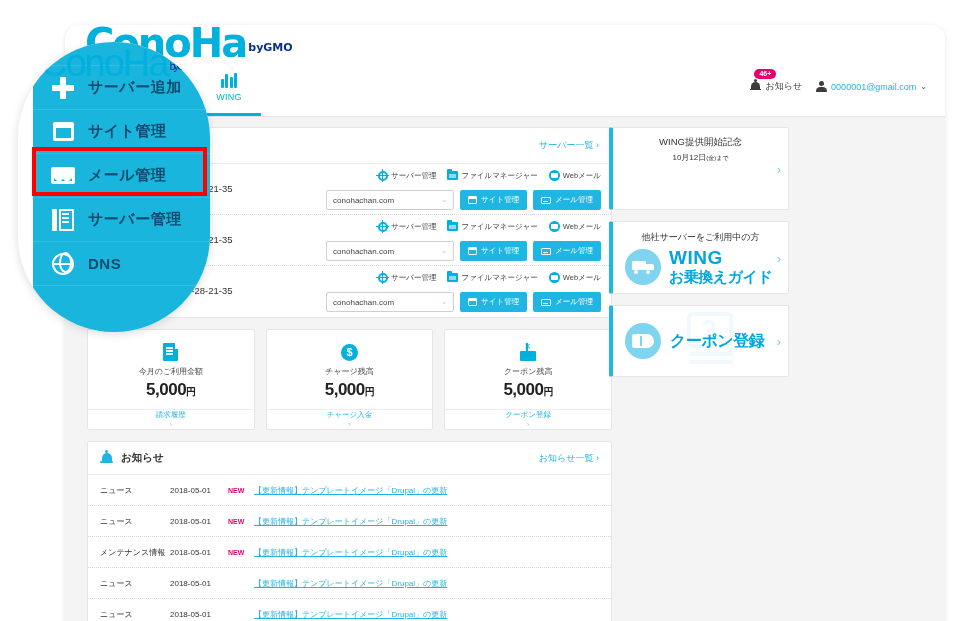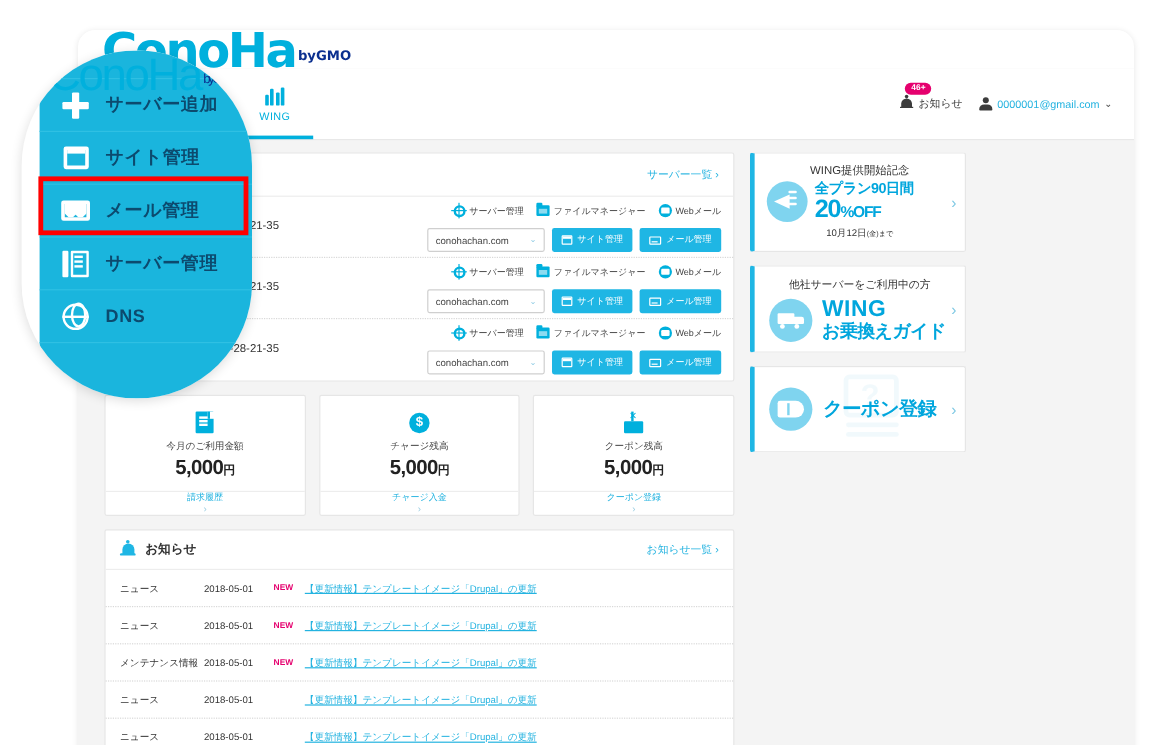--- a/index.html
+++ b/index.html
@@ -109,21 +109,21 @@
   }
   .acct-mail { font-size: 9px; color: #24b3e0; }
   .caret-sm { font-size: 8px; color: #555; }
 
   
   .content {
     position: absolute; left: 0; top: 92px; right: 0; bottom: 0;
     background: #f4f4f4;
   }
   .main-col { position: absolute; left: 22px; top: 10px; width: 525px; }
-  .side-col { position: absolute; left: 560px; top: 10px; width: 180px; }
+  .side-col { position: absolute; left: 544px; top: 10px; width: 180px; }
 
   
   .panel {
     background: #fff; border: 1px solid #e6e6e6; border-radius: 2px;
   }
   .panel-head {
     height: 36px; display: flex; align-items: center; justify-content: space-between;
     padding: 0 12px; border-bottom: 1px solid #ededed;
   }
   .panel-title { font-size: 11px; font-weight: bold; color: #333; }
@@ -169,21 +169,21 @@
   }
   .webmail::before {
     content: ""; position: absolute; left: 2px; top: 3px;
     width: 7px; height: 5px; background: #fff; border-radius: 1px;
   }
   .srv-actions {
     position: absolute; right: 10px; top: 26px;
     display: flex; align-items: center; gap: 6px;
   }
   .srv-select {
-    width: 98px; height: 20px; border: 1px solid #cfcfcf; background: #fff;
+    width: 128px; height: 20px; border: 1px solid #cfcfcf; background: #fff;
     border-radius: 2px; display: flex; align-items: center;
     justify-content: space-between; padding: 0 6px; cursor: pointer;
   }
   .srv-select span { font-size: 8px; color: #444; }
   .srv-select .caret { font-size: 7px; color: #8ecbe4; }
   .btn-cyan {
     height: 20px; background: #1fb6e4; border-radius: 2px; color: #fff;
     display: flex; align-items: center; gap: 4px; padding: 0 8px; cursor: pointer;
   }
   .btn-cyan .blab { font-size: 7.5px; }
@@ -735,29 +735,20 @@
               <div class="nw-new"></div>
               <div class="nw-link">【更新情報】テンプレートイメージ「Drupal」の更新</div>
             </div>
           </div>
         </div>
 
         <div class="side-col">
 
           <div class="banner bn1">
             <div class="bn1-top">WING提供開始記念</div>
-            <div class="bn1-main">
-              <div class="megaphone"></div>
-              <div class="bn1-txt">
-                <div class="bn1-l1">全プラン90日間</div>
-                <div class="bn1-l2">
-                  <span>20</span><span class="pct">%OFF</span>
-                </div>
-              </div>
-            </div>
             <div class="bn1-l3">
               <span>10月12日</span><span class="sm">(金)</span><span class="sm">まで</span>
             </div>
             <div class="b-arrow">›</div>
           </div>
 
           <div class="banner bn2">
             <div class="bn2-top">他社サーバーをご利用中の方</div>
             <div class="bn2-main">
               <div class="truck">

